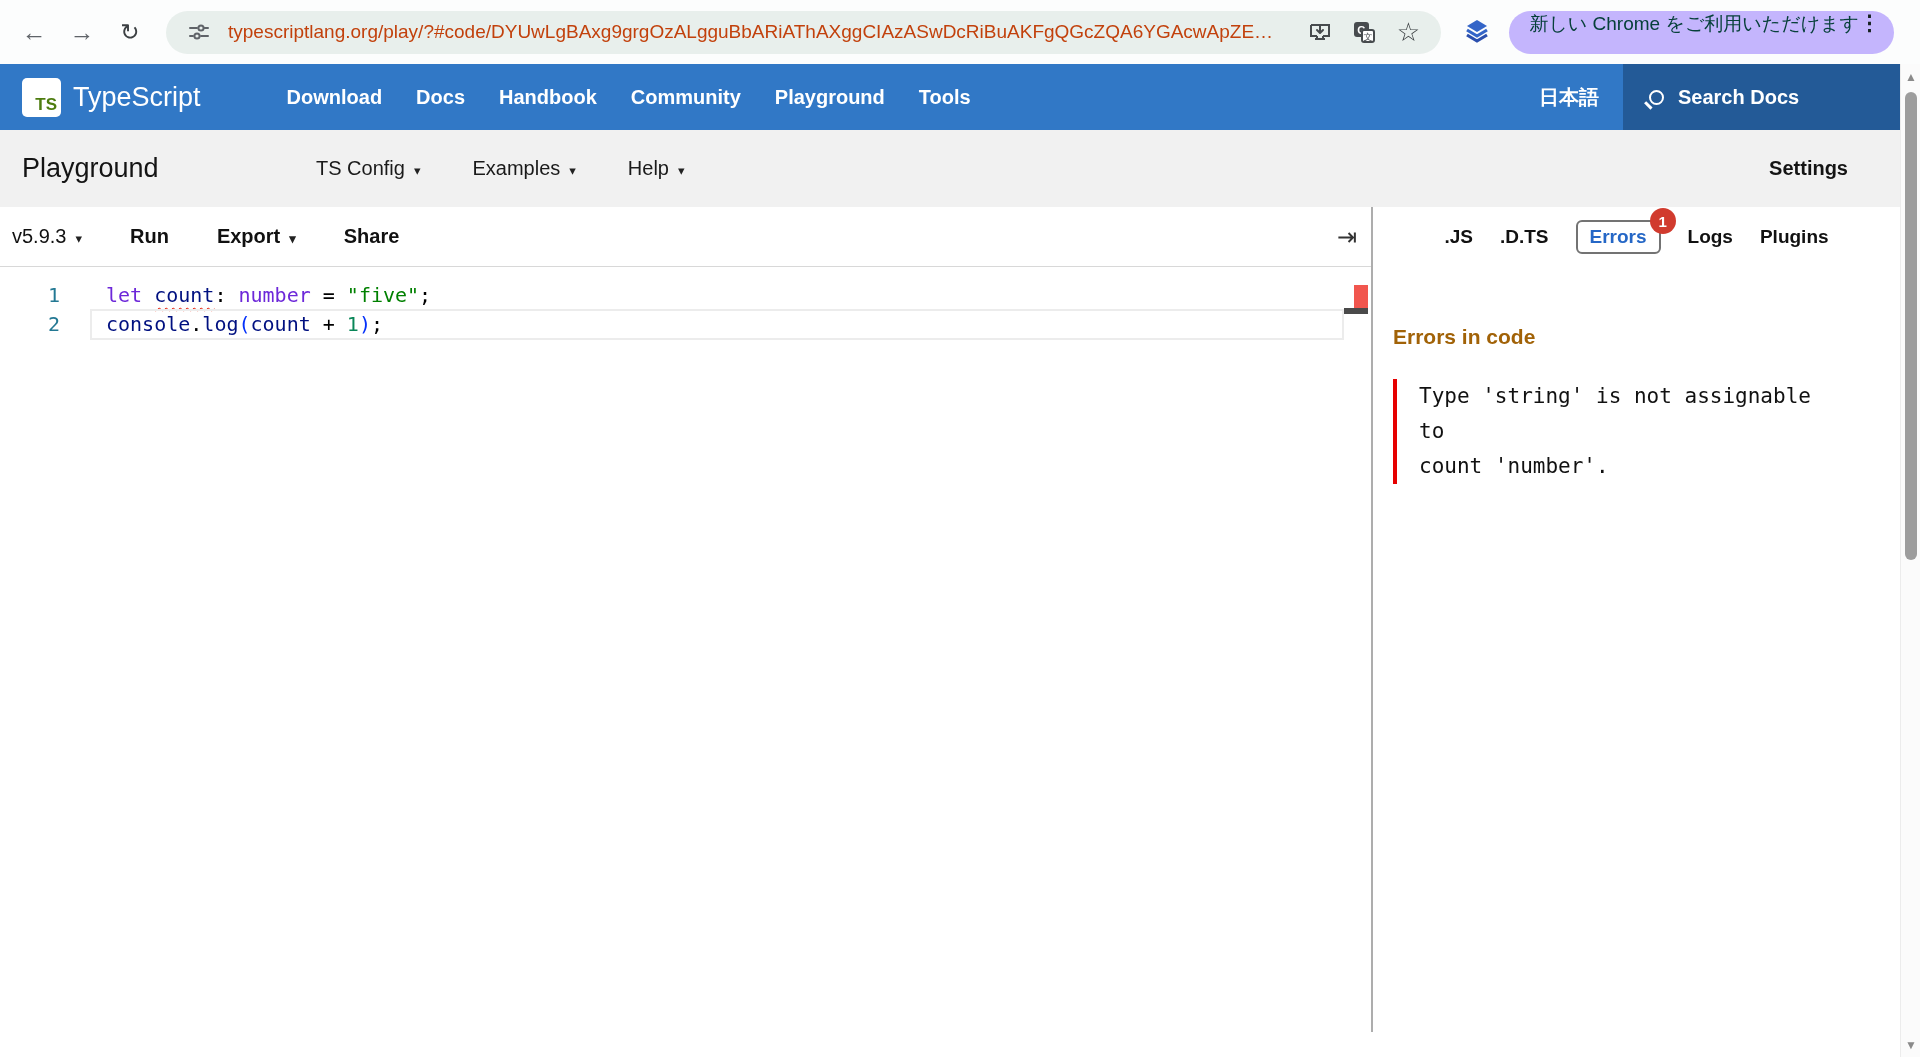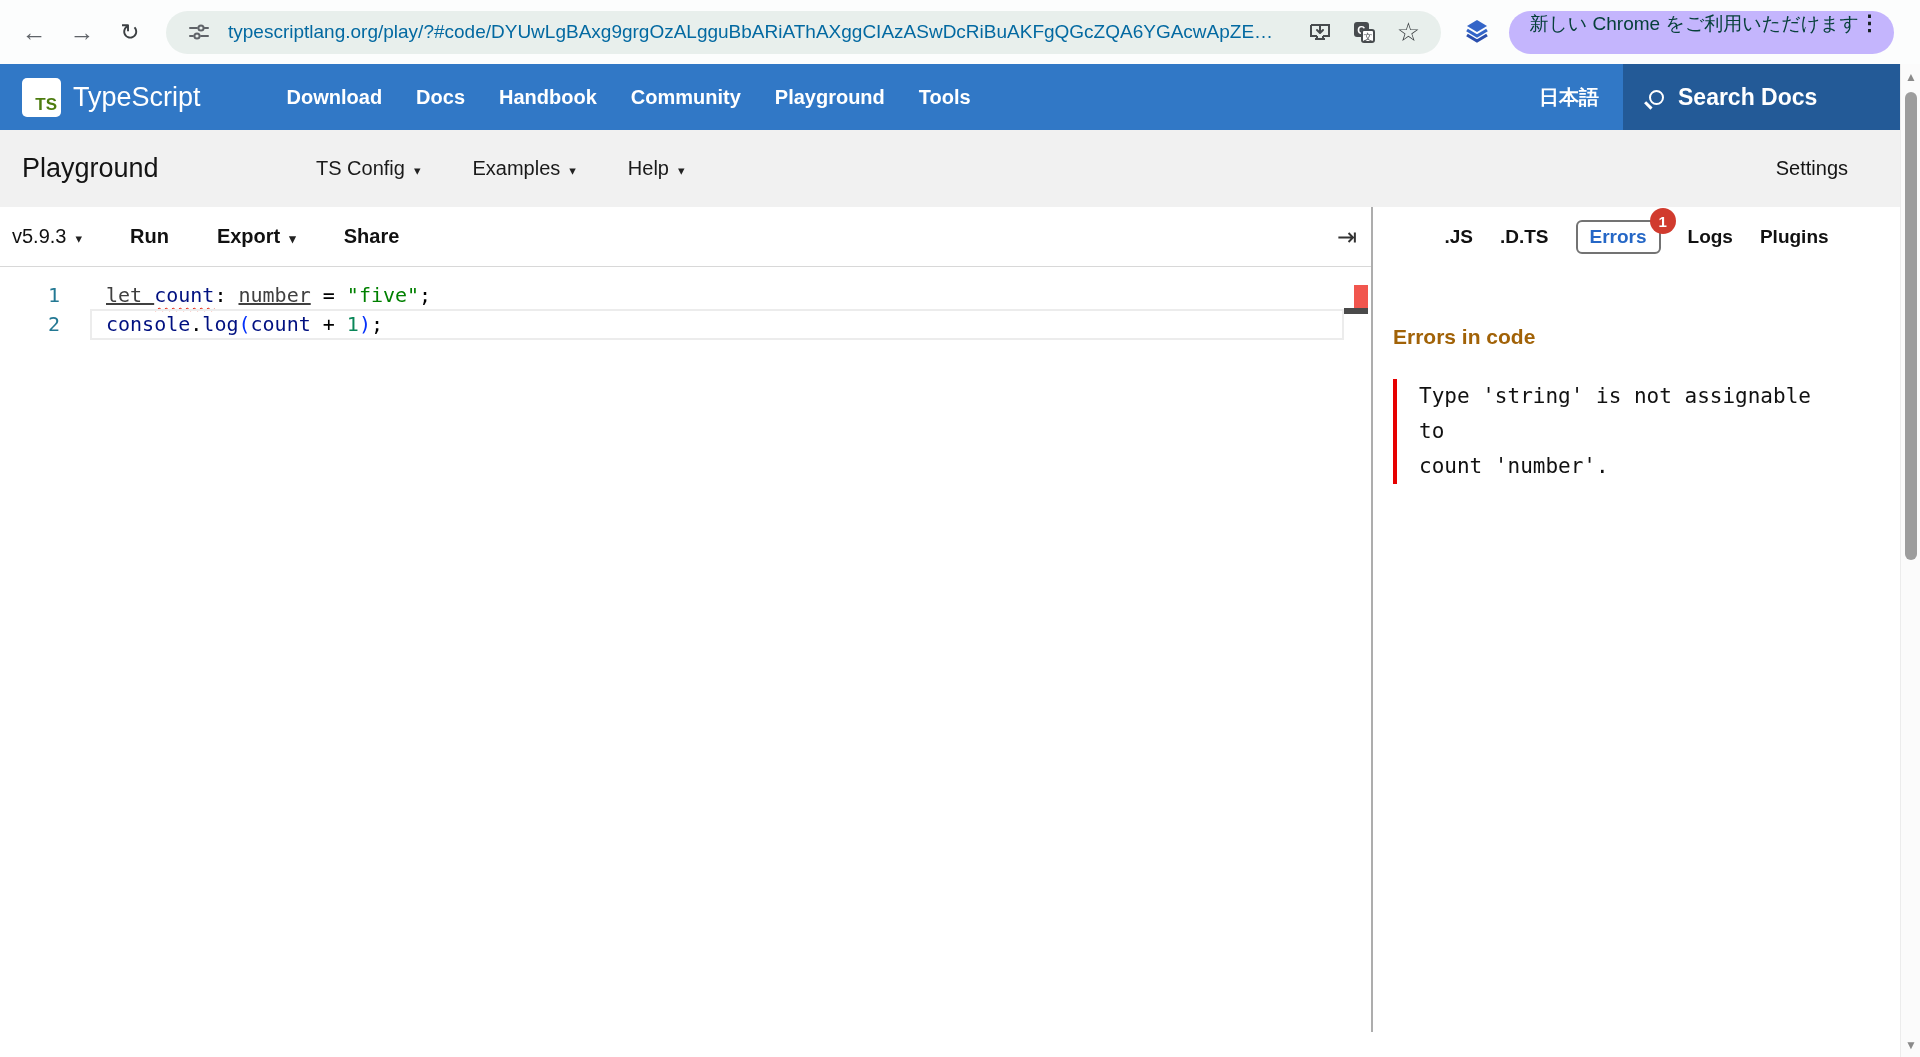--- a/index.html
+++ b/index.html
@@ -7,75 +7,75 @@
               font-family:"Liberation Sans", sans-serif; }
 
   
   .browser-bar { height:64px; background:#fcfdfd; display:flex; align-items:center;
                  padding:0 26px 0 14px; gap:8px; }
   .nav-btn { width:40px; height:40px; display:flex; align-items:center; justify-content:center;
              font-size:25px; color:#5f6368; cursor:pointer; flex:none; }
   .nav-btn.reload { color:#3c4043; font-size:23px; }
   .omnibox { flex:1; height:43px; margin-left:8px; background:#e8efec; border-radius:22px;
              display:flex; align-items:center; padding:0 18px; gap:14px; min-width:0; }
-  .omnibox .url { flex:1; font-size:19px; color:#0369a1; white-space:nowrap; overflow:hidden; }
+  .omnibox .url { flex:1; font-size:19px; color:#c2410c; white-space:nowrap; overflow:hidden; }
   .ob-icon { flex:none; display:flex; align-items:center; justify-content:center;
              width:30px; height:30px; color:#474b4e; }
   .star { font-size:26px; color:#3c4043; }
   .ext-icon { flex:none; margin:0 10px 0 14px; }
   .update-pill { flex:none; height:43px; border-radius:22px; background:#c4b5fd;
                  display:flex; padding:0 14px 0 20px;
                  font-size:19px; color:#07403a; }
   .update-pill .more { font-size:21px; color:#15211f; font-weight:bold; }
 
   
   .site-navbar { height:66px; background:#3178c6; display:flex; align-items:center;
                  padding-left:22px; color:#fff; width:1900px; }
   .ts-logo { width:39px; height:39px; background:#fff; border-radius:5px; color:#4d7c0f;
              font-weight:700; font-size:17px; display:flex; align-items:flex-end;
              justify-content:flex-end; padding:0 4px 2px 0; flex:none; }
   .logo-text { font-size:27px; font-weight:500; margin-left:12px; }
   .nav-links { margin-left:86px; display:flex; gap:34px; font-size:20px; font-weight:700; }
   .nav-links span { cursor:pointer; }
   .lang-link { margin-left:auto; font-size:20px; font-weight:700; margin-right:24px; cursor:pointer; }
   .search-box { width:277px; height:100%; background:#235a97; display:flex; align-items:center;
-                padding-left:26px; gap:14px; font-size:23px; font-weight:700; cursor:pointer; }
+                padding-left:26px; gap:14px; font-size:20px; font-weight:700; cursor:pointer; }
   .search-glass { position:relative; width:15px; height:15px; border:2.5px solid #fff;
                   border-radius:50%; flex:none; }
   .search-glass::after { content:""; position:absolute; width:9px; height:2.5px; background:#fff;
                          transform:rotate(45deg); left:-7px; bottom:-4px; }
 
   
   .pg-header { height:77px; background:#f1f1f1; display:flex; align-items:center;
                padding:0 0 0 22px; width:1900px; }
   .pg-title { font-size:27px; font-weight:500; color:#141414; width:294px; }
   .pg-menus { display:flex; gap:52px; font-size:20px; font-weight:500; color:#1a1a1a; }
   .pg-menus .menu { cursor:pointer; }
   .caret { font-size:13px; margin-left:9px; color:#222; }
-  .settings { margin-left:auto; margin-right:52px; font-size:20px; font-weight:400;
+  .settings { margin-left:auto; margin-right:52px; font-size:20px; font-weight:700;
               color:#141414; cursor:pointer; }
 
   
   .workspace { display:flex; width:1900px; height:825px; }
   .left-col { width:1373px; flex:none; border-right:2px solid #adadad; display:flex;
               flex-direction:column; }
   .editor-toolbar { height:60px; flex:none; display:flex; align-items:center;
                     padding-left:12px; gap:48px; border-bottom:1px solid #d8d8d8;
                     font-size:20px; color:#111; }
   .tb-item { cursor:pointer; font-weight:600; }
   .tb-item.version { font-weight:400; }
   .collapse { margin-left:auto; margin-right:14px; font-size:24px; color:#333; cursor:pointer; }
 
   
   .editor { flex:1; position:relative; padding-top:14px;
             font-family:"DejaVu Sans Mono","Liberation Mono",monospace; font-size:20px; }
   .code-line { height:29px; line-height:29px; display:flex; white-space:pre; position:relative; }
   .gutter { width:106px; padding-left:48px; color:#237893; flex:none; }
   .code { color:#000; }
-  .tok.kw    { color:#404040;text-decoration:underline; }
+  .tok.kw    { color:#6d28d9; }
   .tok.id    { color:#001080; }
   .tok.str   { color:#008000; }
   .tok.num   { color:#098658; }
   .tok.paren { color:#0431fa; }
   .tok.pl    { color:#000000; }
   .tok.squiggle { text-decoration:underline wavy #e51400; text-decoration-thickness:1px;
                   text-underline-offset:5px; }
   .code-line.current::after { content:""; position:absolute; left:90px; right:27px;
                               top:-1px; bottom:-1px; border:2px solid #ececec; }
   .ruler-error  { position:absolute; top:18px; right:3px; width:14px; height:23px;

